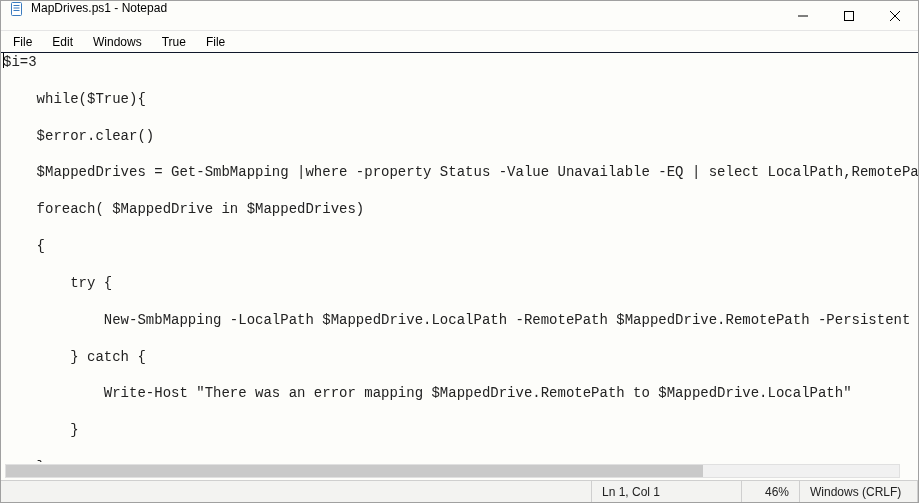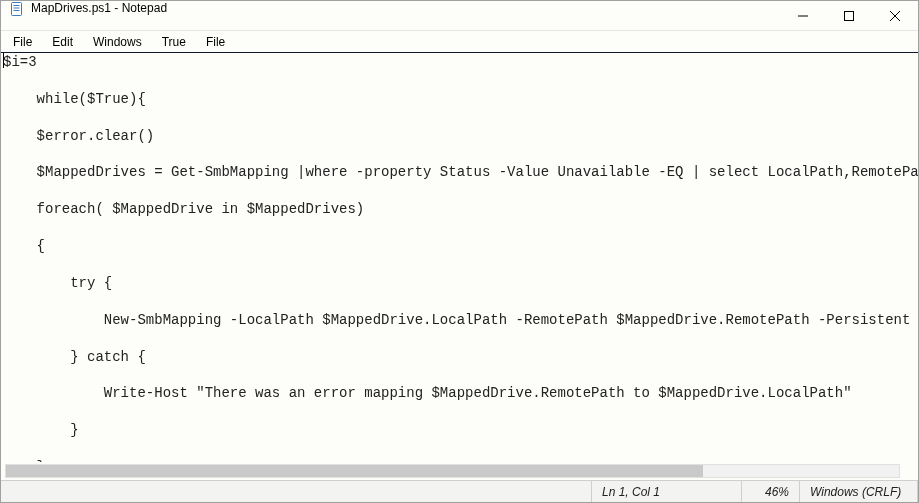--- a/index.html
+++ b/index.html
@@ -107,21 +107,20 @@
     align-items: stretch;
     font-size: 12px;
     color: #222;
   }
   .statusbar .sb-spacer { flex: 1; border-right: 1px solid #cfcfcf; }
   .sb-cell {
     display: flex;
     align-items: center;
     padding: 0 10px;
     border-right: 1px solid #cfcfcf;
-    font-style: italic;
   }
   .sb-cell.cursor { width: 150px; }
   .sb-cell.zoom { width: 58px; justify-content: flex-end; }
   .sb-cell.eol { width: 118px; text-align: center; }
   .sb-cell.enc { width: 100px; border-right: none; }
 </style>
 </head>
 <body>
 
 <div class="window">

